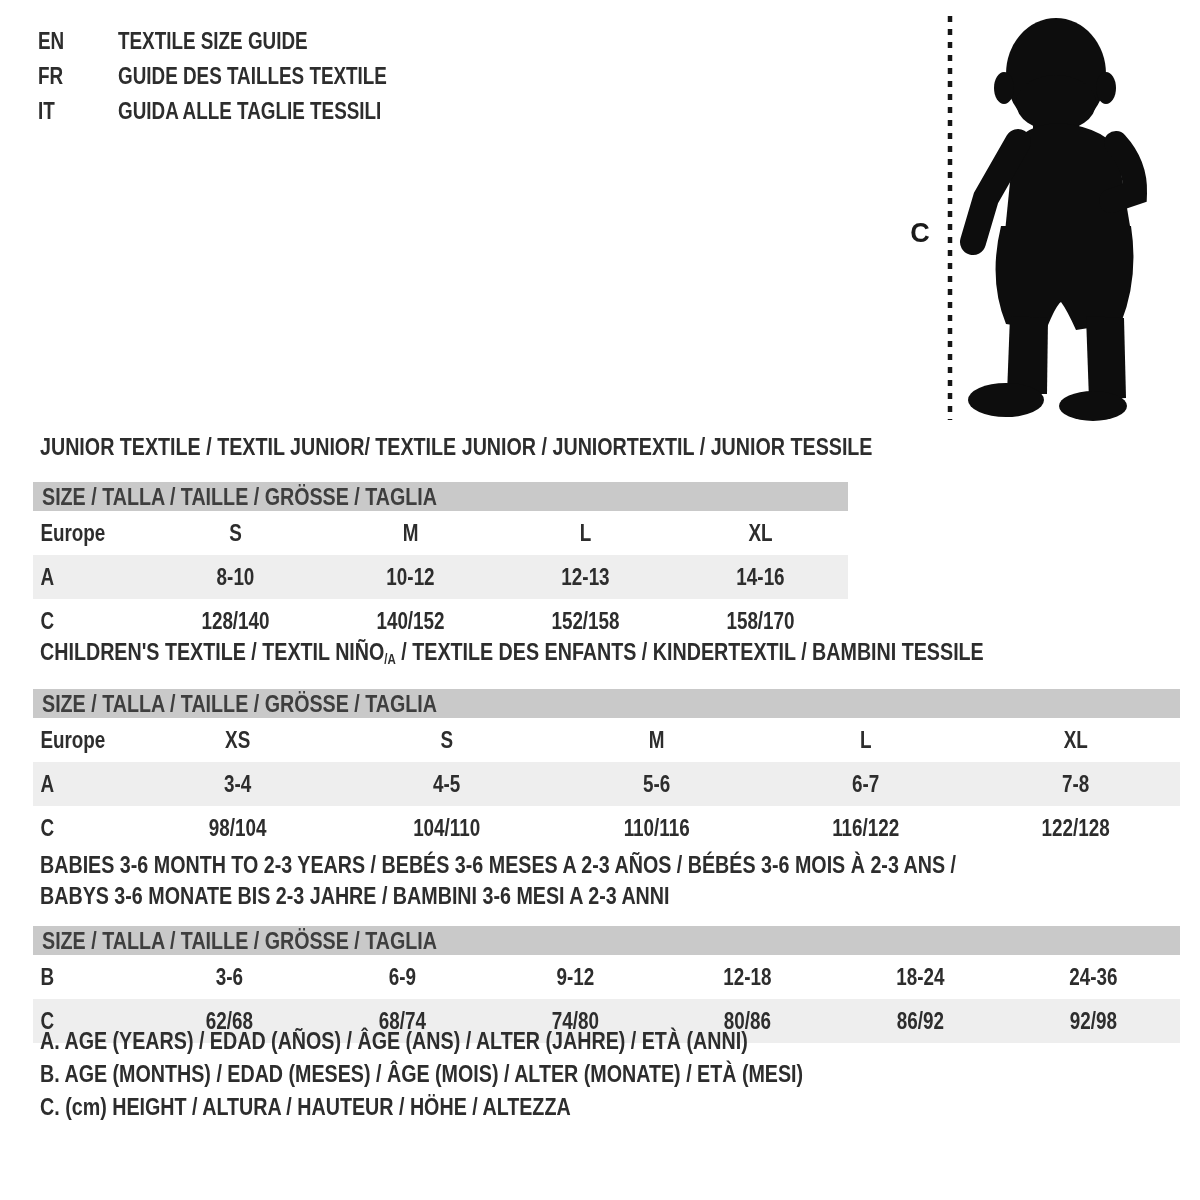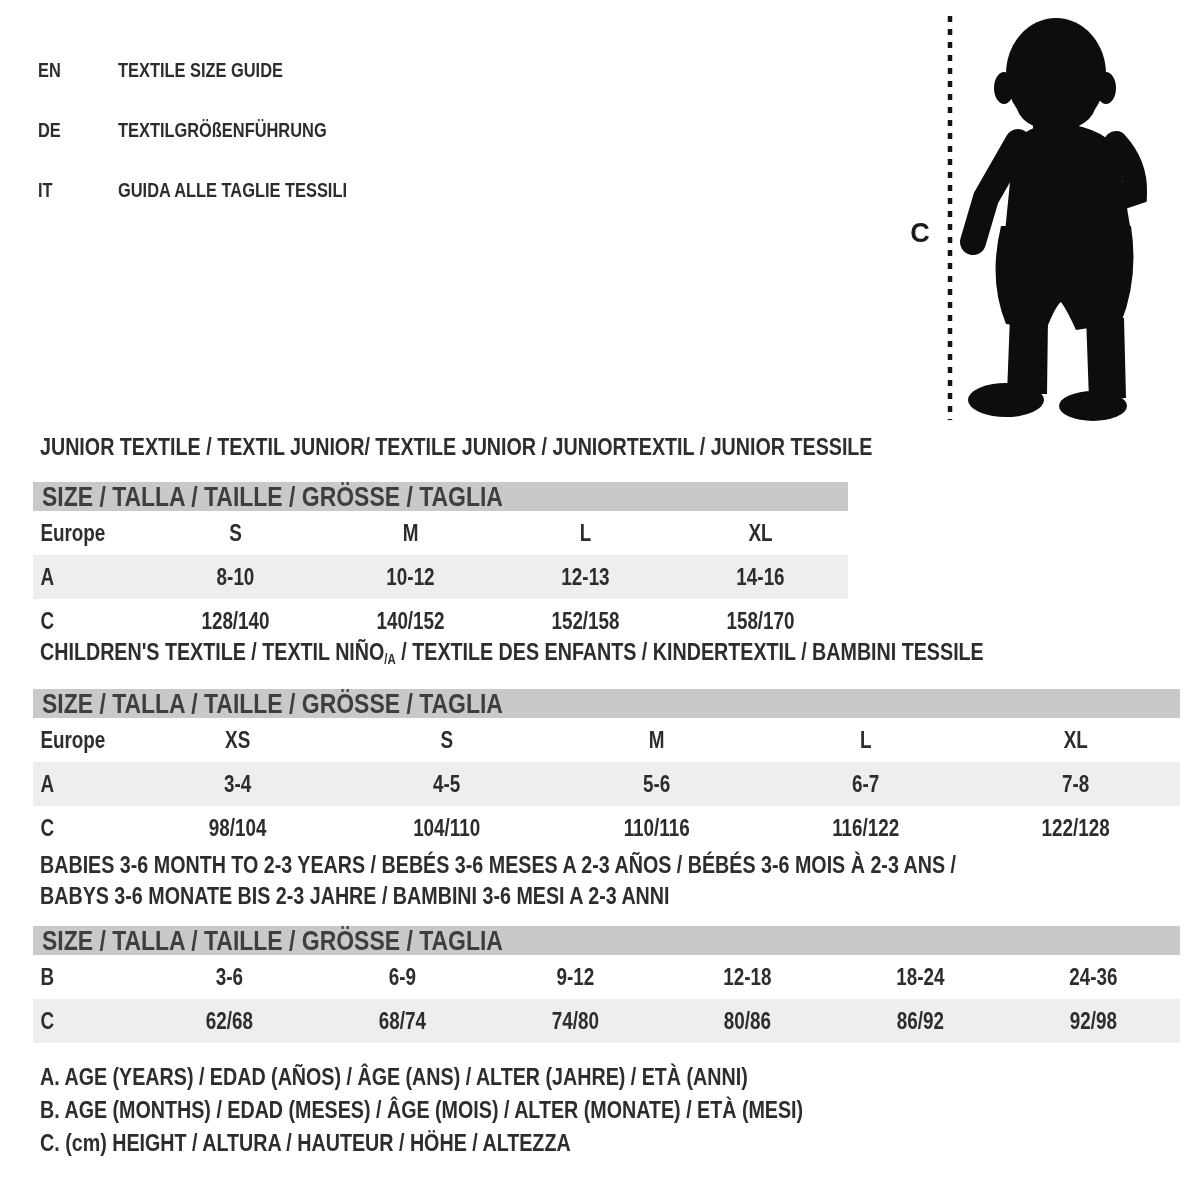--- a/index.html
+++ b/index.html
@@ -10,73 +10,73 @@
     font-family: "Liberation Sans", "DejaVu Sans", sans-serif;
     font-weight: 700;
     color: #2d2d2d;
     overflow: hidden;
   }
   .cond   { display: inline-block; transform: scaleX(0.82); transform-origin: 0 50%; white-space: nowrap; }
   .cond-c { transform: scaleX(0.82); transform-origin: 50% 50%; white-space: nowrap; }
 
   
   .lang { position: absolute; left: 38px; top: 28px; }
-  .lang-row { display: flex; height: 35px; align-items: center; font-size: 20px; margin-top: 25px; }
+  .lang-row { display: flex; height: 35px; font-size: 23px; }
   .lang-code { width: 80px; }
 
   
   .figure-wrap { position: absolute; left: 890px; top: 0; width: 310px; height: 430px; }
 
   
   .sec-heading {
     position: absolute; left: 40px; margin: 0;
     font-size: 24px; font-weight: 700; color: #2d2d2d;
     transform: scaleX(0.82); transform-origin: 0 50%; white-space: nowrap;
     line-height: 28px;
   }
   .sub-note { font-size: 14px; position: relative; top: 4px; }
 
   
   .size-table { position: absolute; left: 33px; }
   .size-bar {
     height: 29px; background: #c9c9c9;
     display: flex; align-items: center;
     padding-left: 9px; box-sizing: border-box;
-    font-size: 28px; color: #3e3e3e;
+    font-size: 24px; color: #3e3e3e;
   }
   .trow { display: grid; height: 44px; align-items: center; font-size: 23px; }
   .trow.shaded { background: #eeeeee; }
   .grid-junior   { grid-template-columns: 115px repeat(4, 1fr); }
   .grid-children { grid-template-columns: 100px repeat(5, 1fr); }
   .grid-babies   { grid-template-columns: 110px repeat(6, 1fr); }
   .rlabel { text-align: left; padding-left: 9px; transform: scaleX(0.82); transform-origin: 0 50%; white-space: nowrap; }
   .val { text-align: center; }
 
   
   .babies-heading { line-height: 31px; }
   .babies-heading .hline { display: block; }
 
   
-  .legend { position: absolute; left: 40px; top: 1060px; }
+  .legend { position: absolute; left: 40px; top: 1024px; }
   .legend-line {
     height: 33px; display: flex; align-items: center; font-size: 24px;
     transform: scaleX(0.82); transform-origin: 0 50%; white-space: nowrap;
   }
 </style>
 </head>
 <body>
 
 <section class="lang">
   <div class="lang-row">
     <span class="lang-code cond">EN</span>
     <span class="cond">TEXTILE SIZE GUIDE</span>
   </div>
   <div class="lang-row">
-    <span class="lang-code cond">DE</span>
-    <span class="cond">TEXTILGRÖßENFÜHRUNG</span>
+    <span class="lang-code cond">FR</span>
+    <span class="cond">GUIDE DES TAILLES TEXTILE</span>
   </div>
   <div class="lang-row">
     <span class="lang-code cond">IT</span>
     <span class="cond">GUIDA ALLE TAGLIE TESSILI</span>
   </div>
 </section>
 
 <div class="figure-wrap">
   <svg width="310" height="430" viewBox="0 0 310 430" xmlns="http://www.w3.org/2000/svg">
     <line x1="60" y1="16" x2="60" y2="420" stroke="#151515" stroke-width="4.5" stroke-dasharray="6 7"></line>

